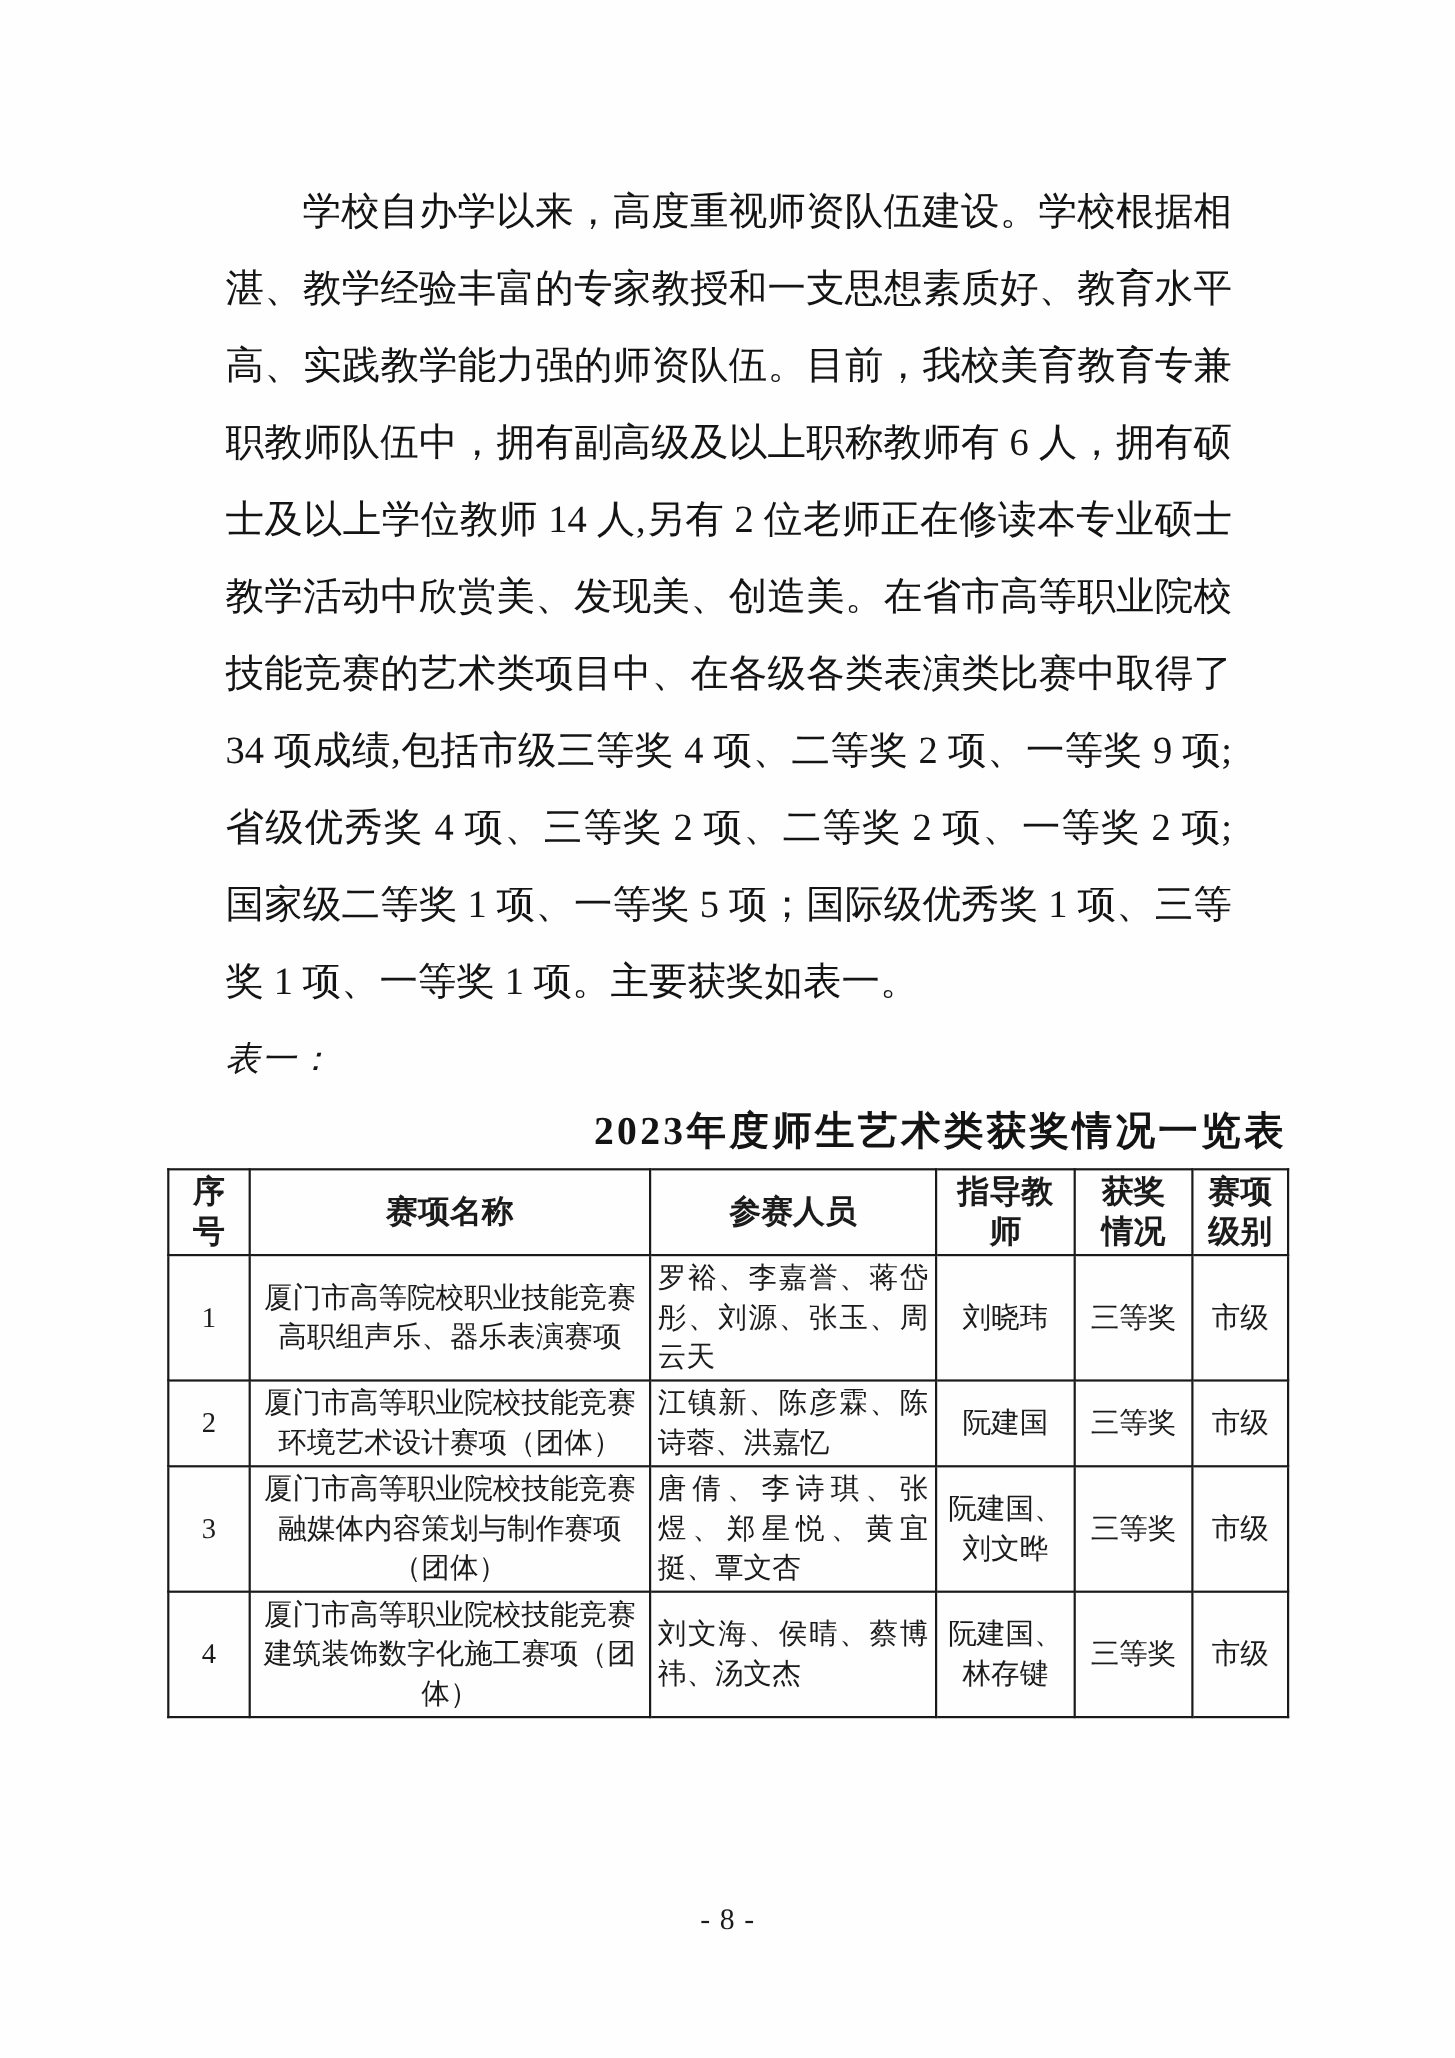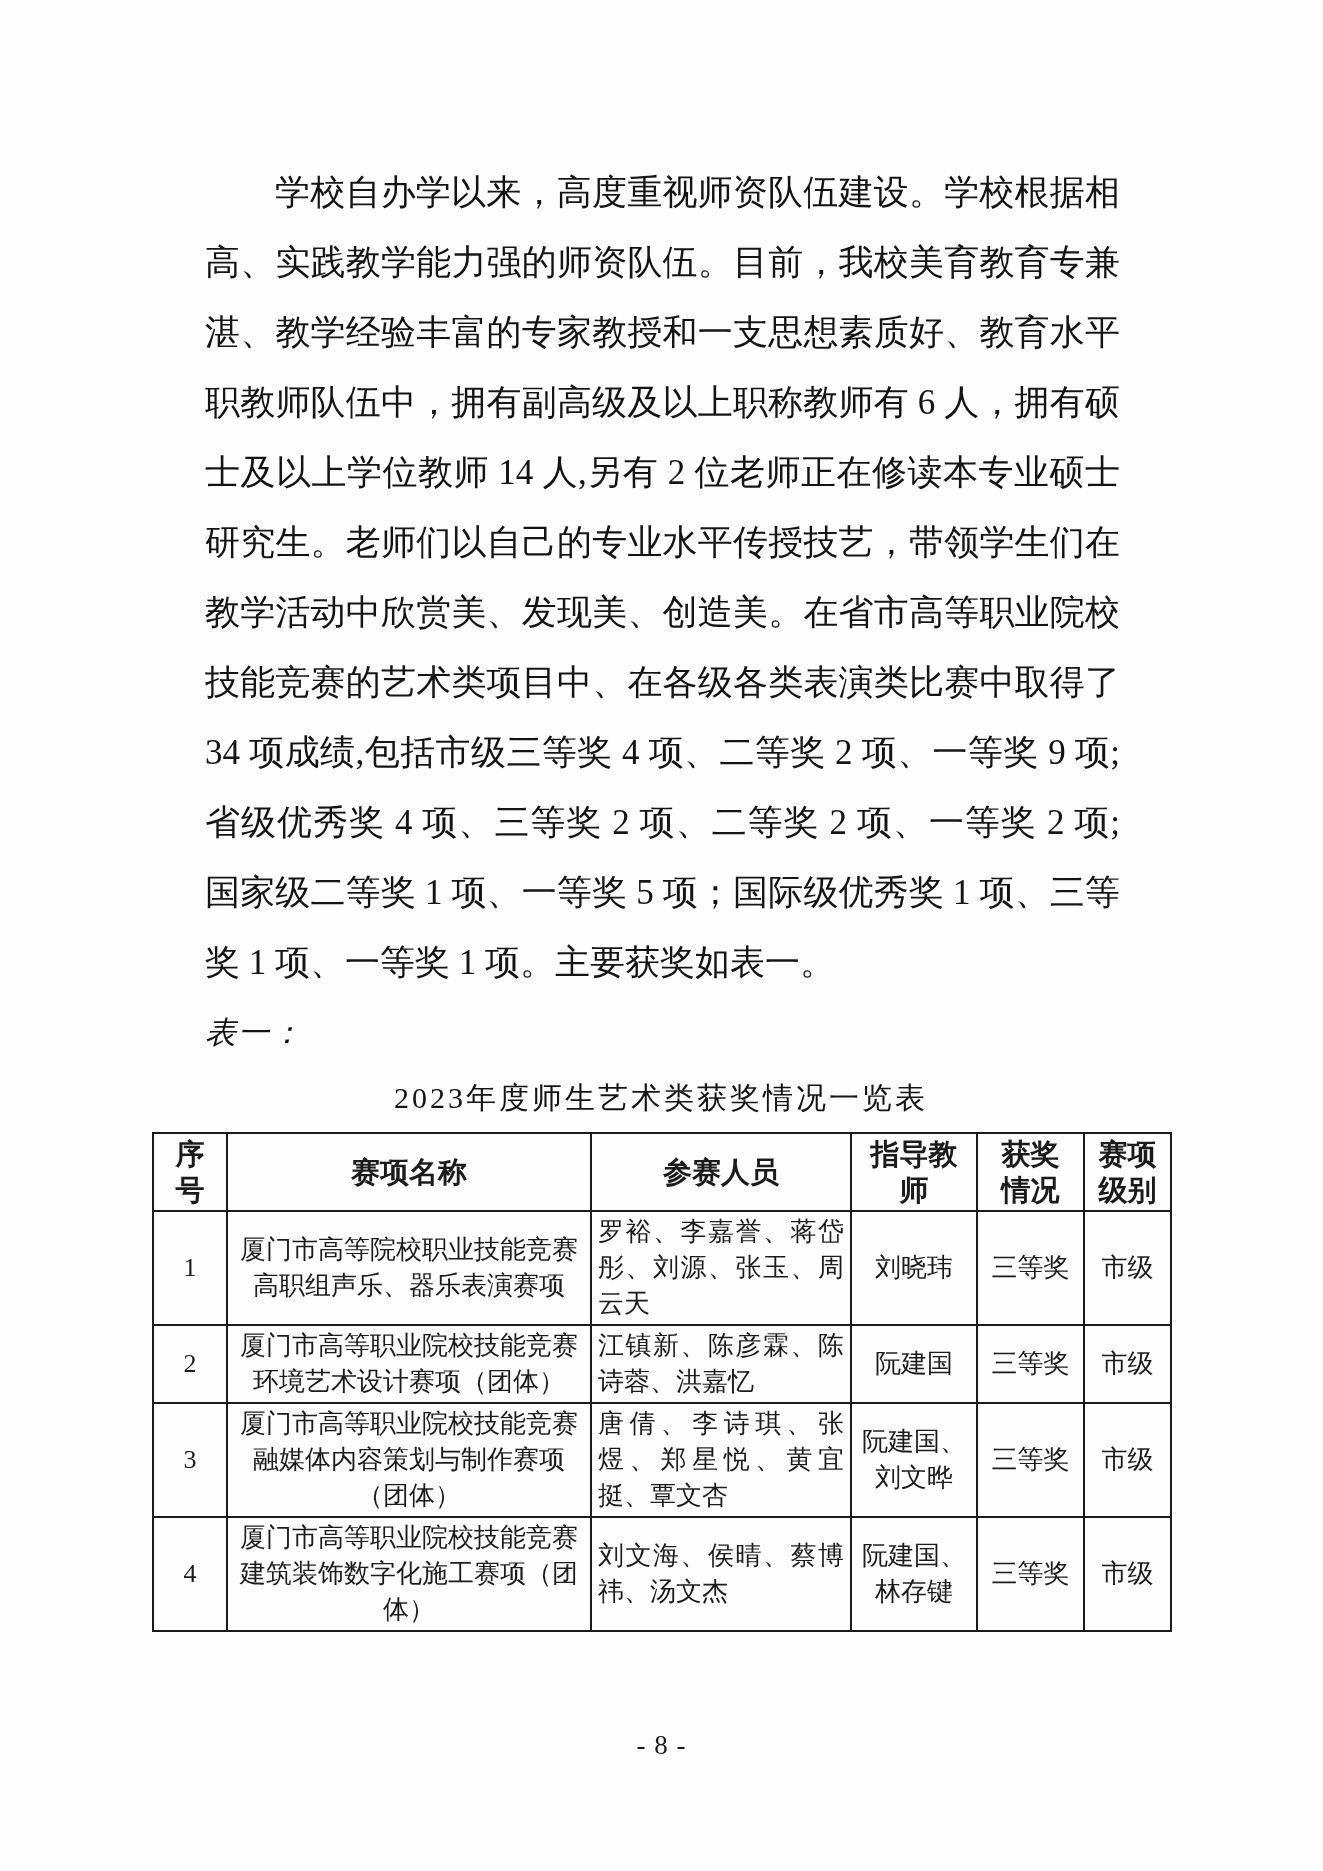--- a/index.html
+++ b/index.html
@@ -31,26 +31,26 @@
   .pline.loose{ text-align:right; text-align-last:left; }
   .tlabel{
     margin-left:53px;
     font-size:31px;
     line-height:70px;
     height:70px;
     letter-spacing:2px;
     font-style:italic;
   }
   .ttitle{
-    font-weight:normal;
-    font-size:30px;
+    font-weight:bold;
+    font-size:36px;
     letter-spacing:3px;
     line-height:60px;
     height:60px;
-    text-align:center;
+    text-align:right;
   }
   table.awards{
     border-collapse:collapse;
     table-layout:fixed;
     width:1018px;
     margin-top:4px;
   }
   table.awards col.c-no{width:74px;}
   table.awards col.c-name{width:364px;}
   table.awards col.c-part{width:260px;}
@@ -97,25 +97,24 @@
   }
 </style>
 </head>
 <body>
 
 <div class="page">
   <div class="column">
 
     <div class="para">
       <div class="pline first">学校自办学以来，高度重视师资队伍建设。学校根据相</div>
+      <div class="pline">湛、教学经验丰富的专家教授和一支思想素质好、教育水平</div>
       <div class="pline">高、实践教学能力强的师资队伍。目前，我校美育教育专兼</div>
-      <div class="pline">湛、教学经验丰富的专家教授和一支思想素质好、教育水平</div>
       <div class="pline">职教师队伍中，拥有副高级及以上职称教师有 6 人，拥有硕</div>
       <div class="pline">士及以上学位教师 14 人,另有 2 位老师正在修读本专业硕士</div>
-      <div class="pline">研究生。老师们以自己的专业水平传授技艺，带领学生们在</div>
       <div class="pline">教学活动中欣赏美、发现美、创造美。在省市高等职业院校</div>
       <div class="pline">技能竞赛的艺术类项目中、在各级各类表演类比赛中取得了</div>
       <div class="pline">34 项成绩,包括市级三等奖 4 项、二等奖 2 项、一等奖 9 项;</div>
       <div class="pline">省级优秀奖 4 项、三等奖 2 项、二等奖 2 项、一等奖 2 项;</div>
       <div class="pline">国家级二等奖 1 项、一等奖 5 项；国际级优秀奖 1 项、三等</div>
       <div class="pline loose">奖 1 项、一等奖 1 项。主要获奖如表一。</div>
     </div>
 
     <div class="tlabel">表一：</div>
 

